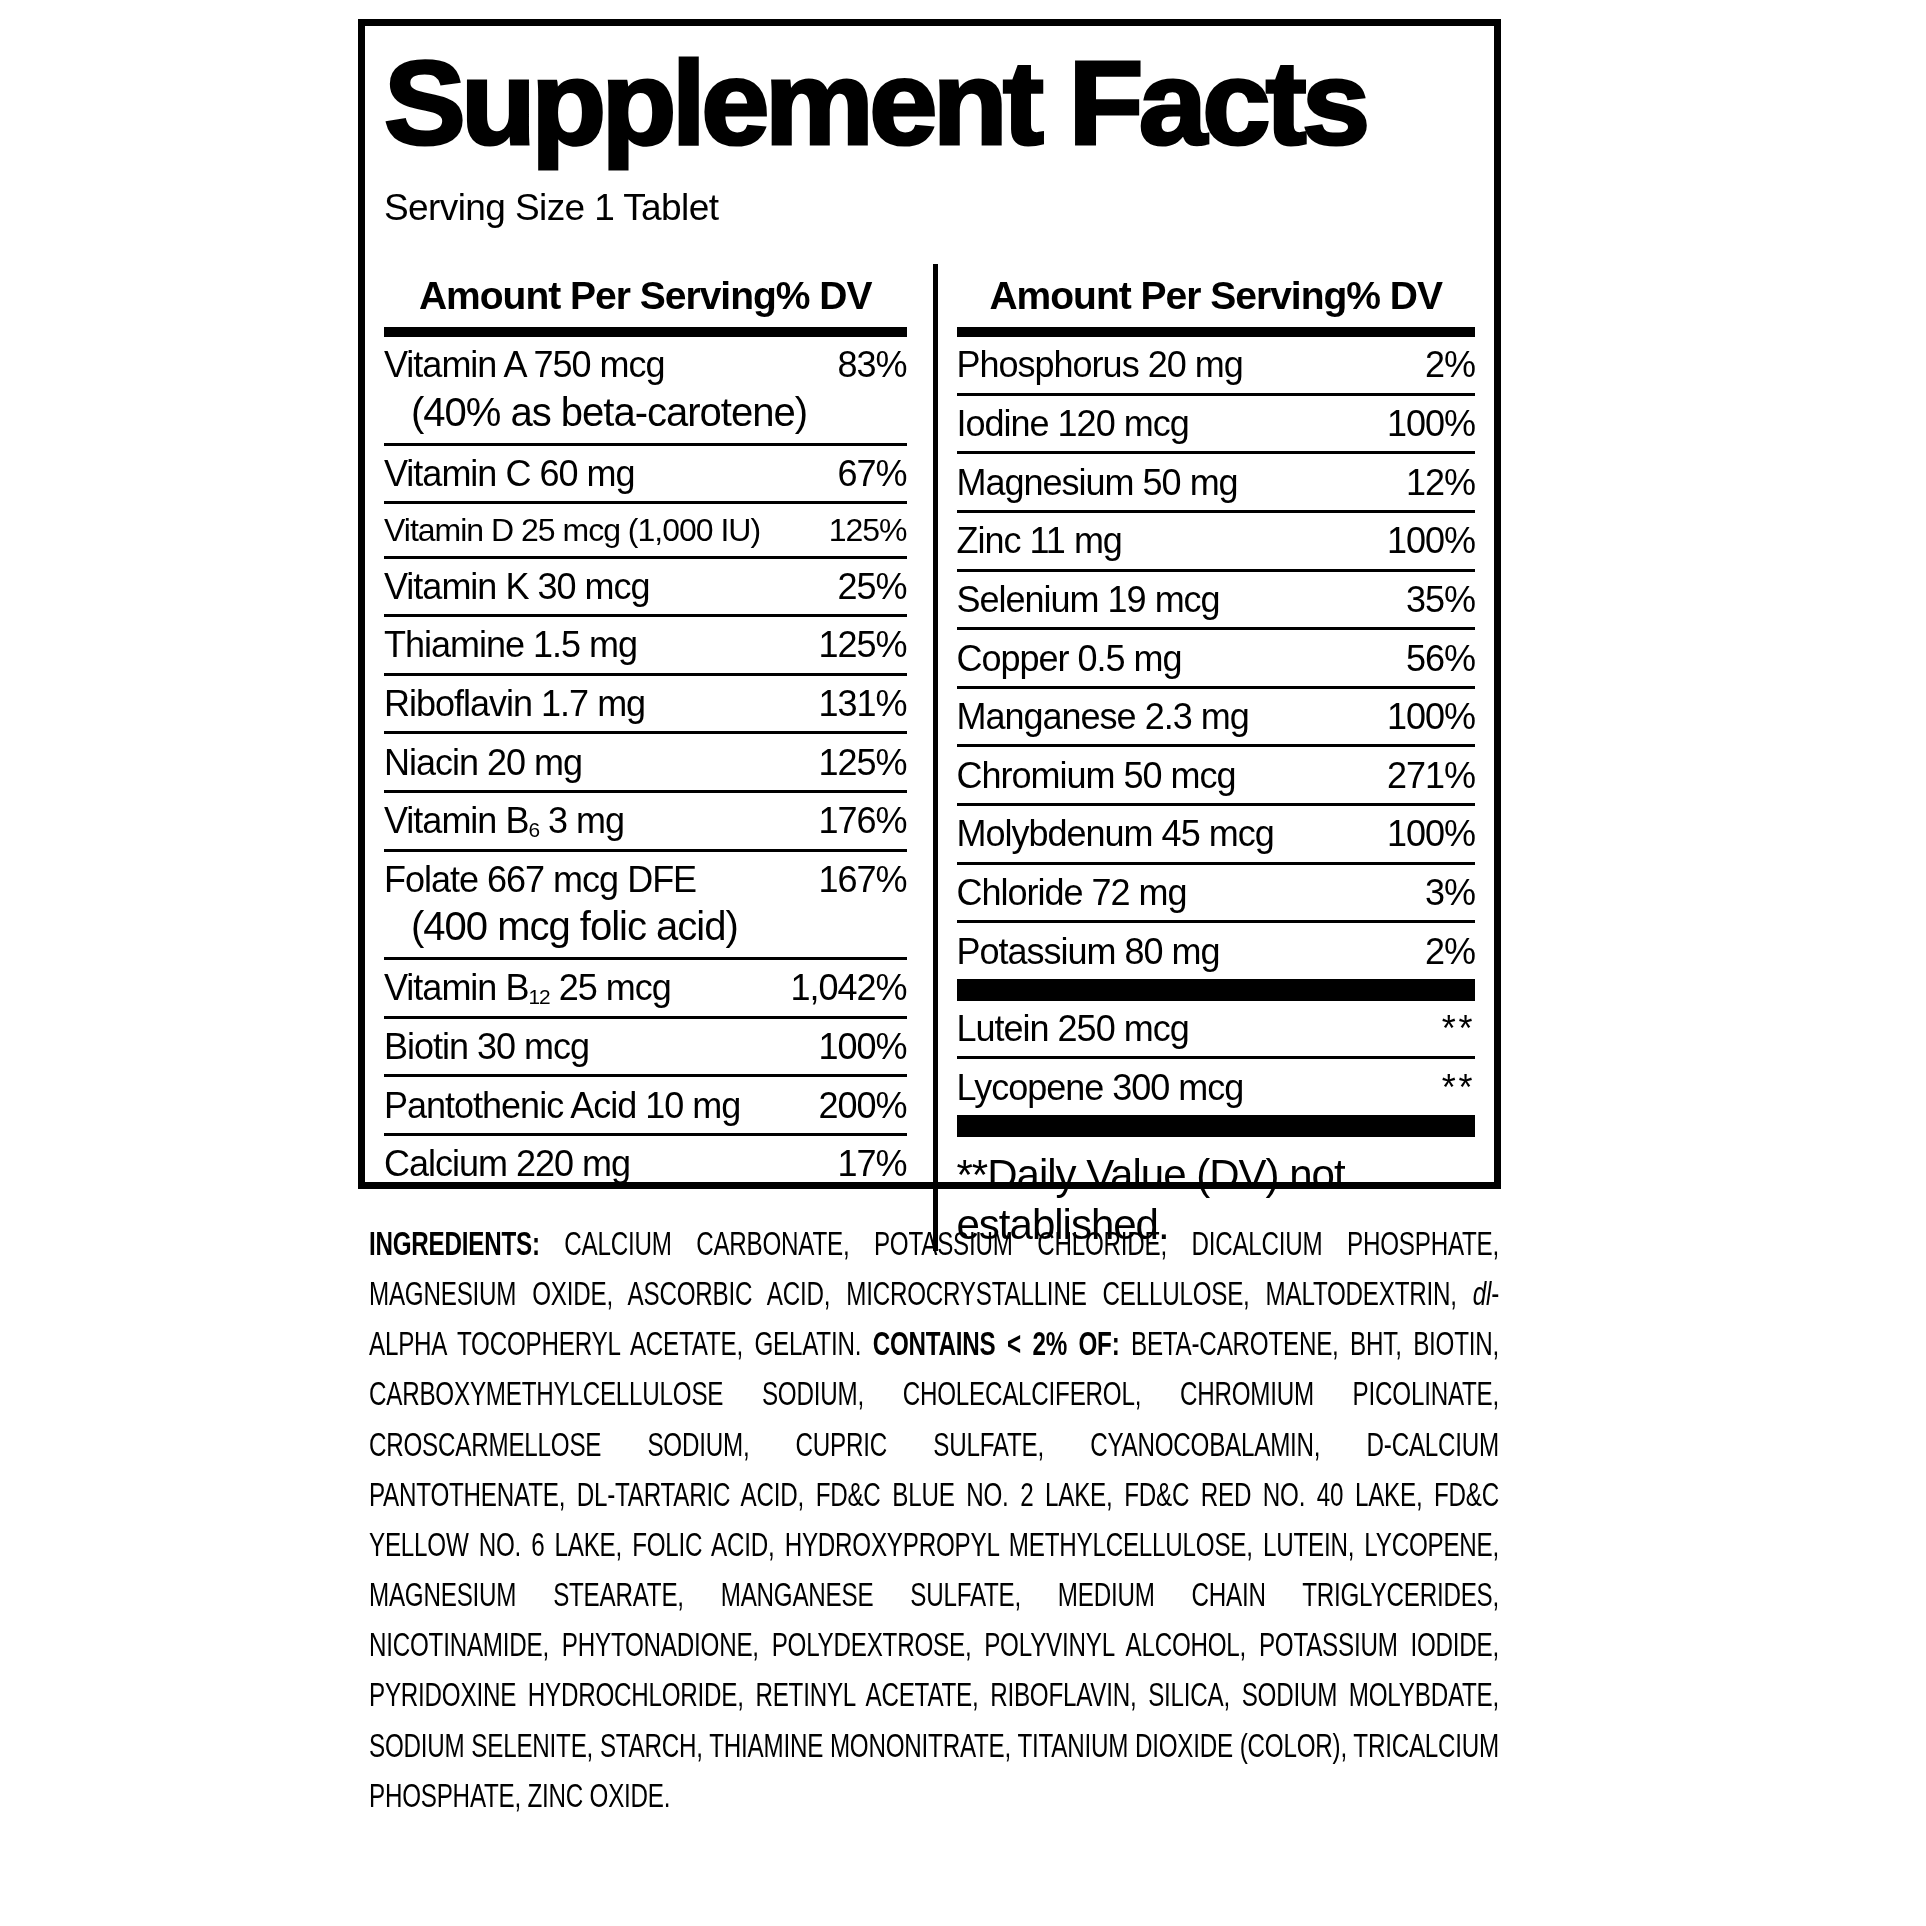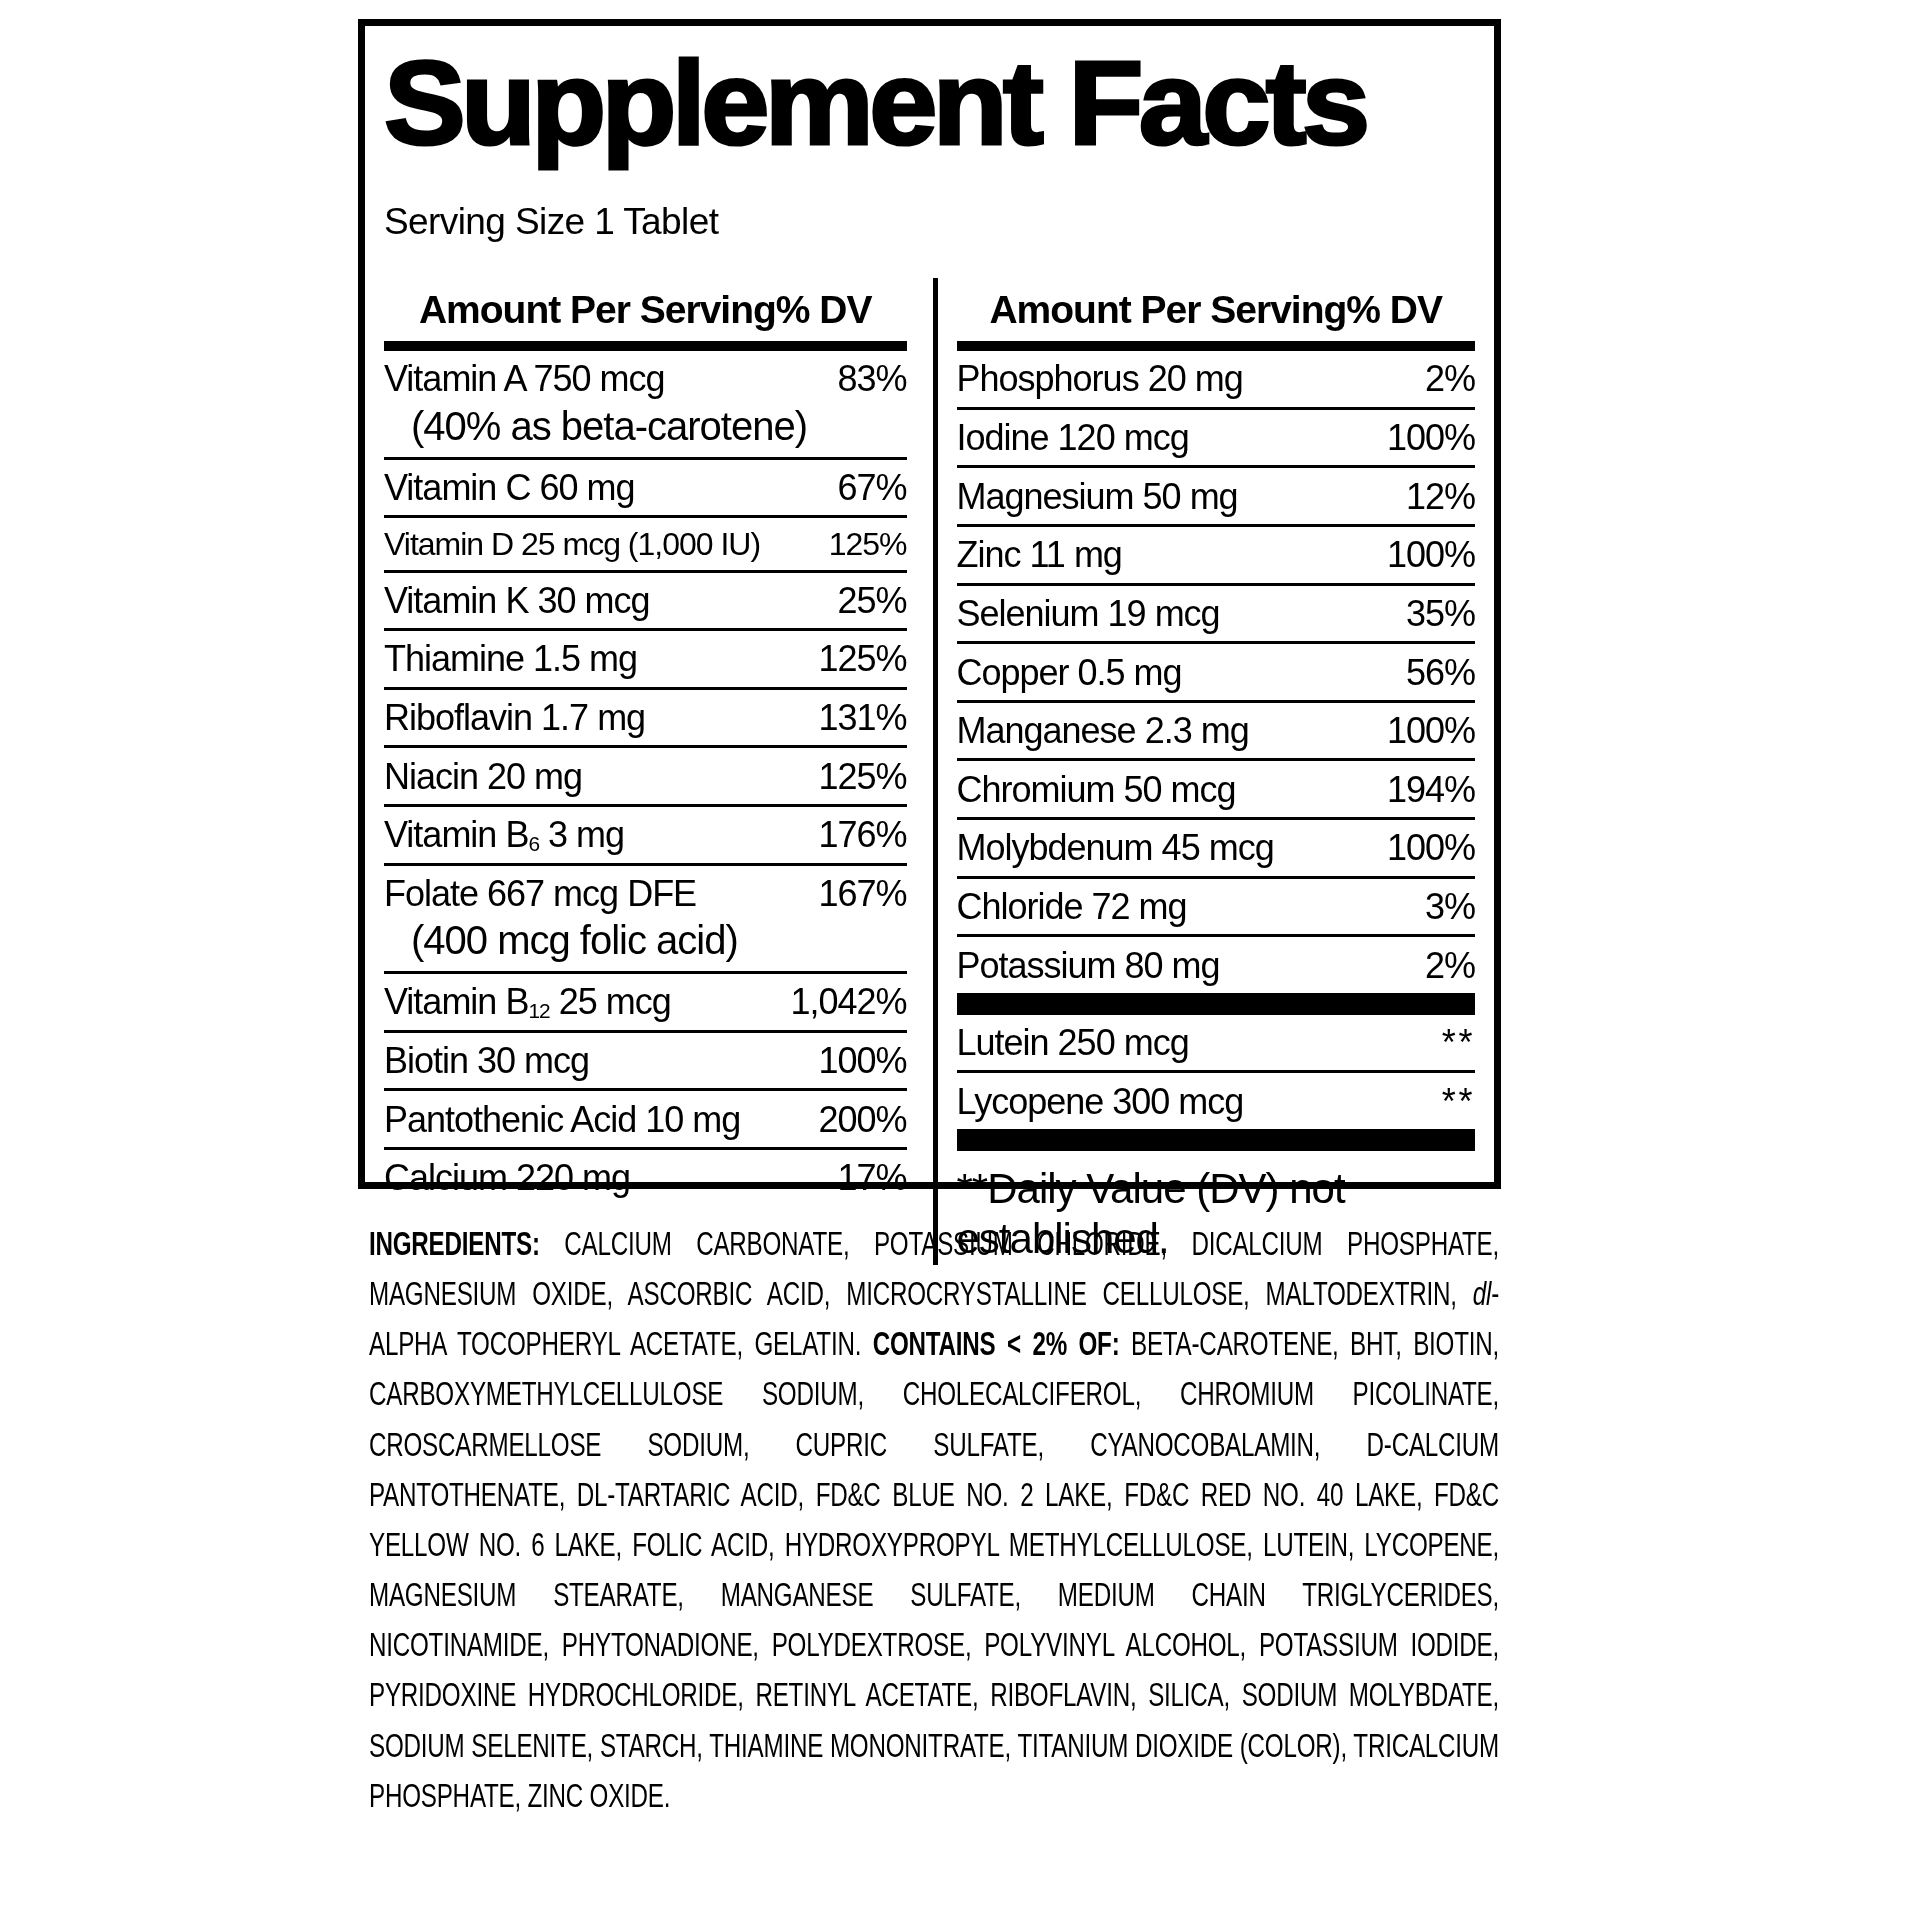--- a/index.html
+++ b/index.html
@@ -17,21 +17,21 @@
     border: 7.7px solid #000; background: #fff;
     padding: 16.7px 19px 9px 19px;
     display: flex; flex-direction: column; gap: 11px;
   }
   .title {
     font-weight: 700; font-size: 119px; line-height: 1;
     letter-spacing: -4.5px; white-space: nowrap;
     transform: scaleX(1.03); transform-origin: left center;
     -webkit-text-stroke: 3.2px #000;
   }
-  .serving { font-size: 37px; margin-top: 28px; letter-spacing: -0.6px; }
+  .serving { font-size: 37px; margin-top: 14px; letter-spacing: -0.6px; }
   .top-bar { height: 23px; background: #000; margin-top: 11.6px; }
 
   .table-area { position: relative; flex: 1; margin-top: 1.3px; }
   .v-divider { position: absolute; left: calc(50% + 3.9px); top: 0; bottom: 0; width: 4.5px; background: #000; }
   .cols { display: flex; height: 100%; }
   .col { width: 50%; display: flex; flex-direction: column; }
   .col.left  { padding-right: 23px; }
   .col.right { padding-left: 27px; }
 
   .col-hdr {
@@ -215,21 +215,21 @@
           </div>
           <div class="row">
             <div class="row-line">
               <span class="name">Manganese 2.3 mg</span>
               <span class="dv">100%</span>
             </div>
           </div>
           <div class="row">
             <div class="row-line">
               <span class="name">Chromium 50 mcg</span>
-              <span class="dv">194%</span>
+              <span class="dv">271%</span>
             </div>
           </div>
           <div class="row">
             <div class="row-line">
               <span class="name">Molybdenum 45 mcg</span>
               <span class="dv">100%</span>
             </div>
           </div>
           <div class="row">
             <div class="row-line">

